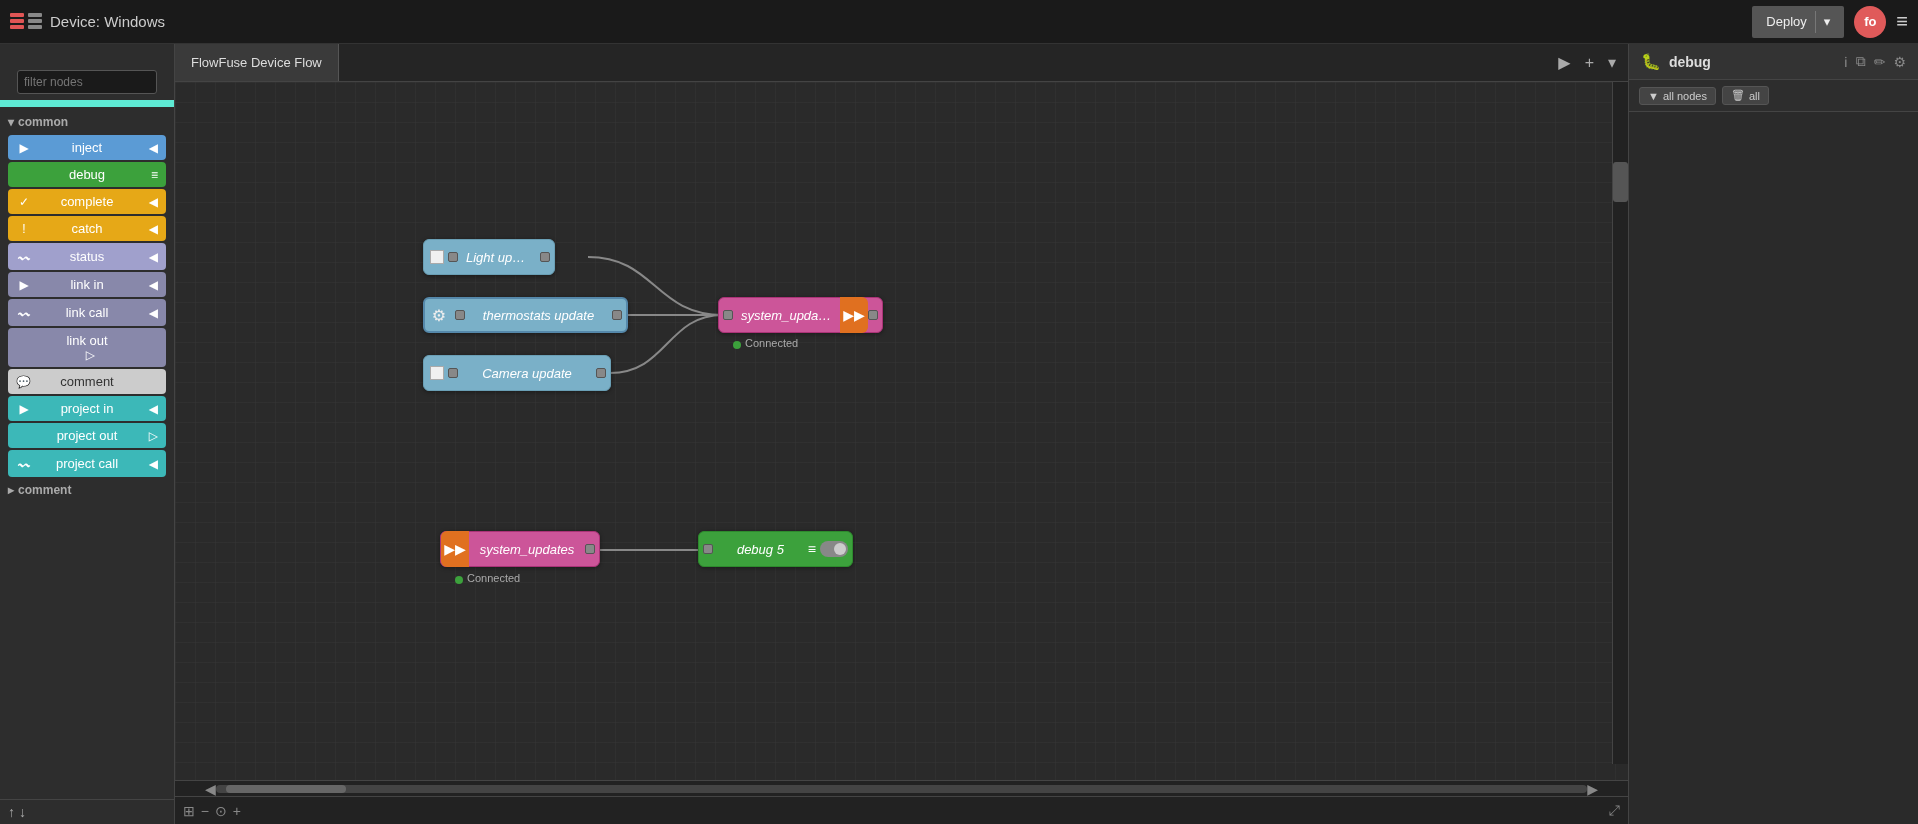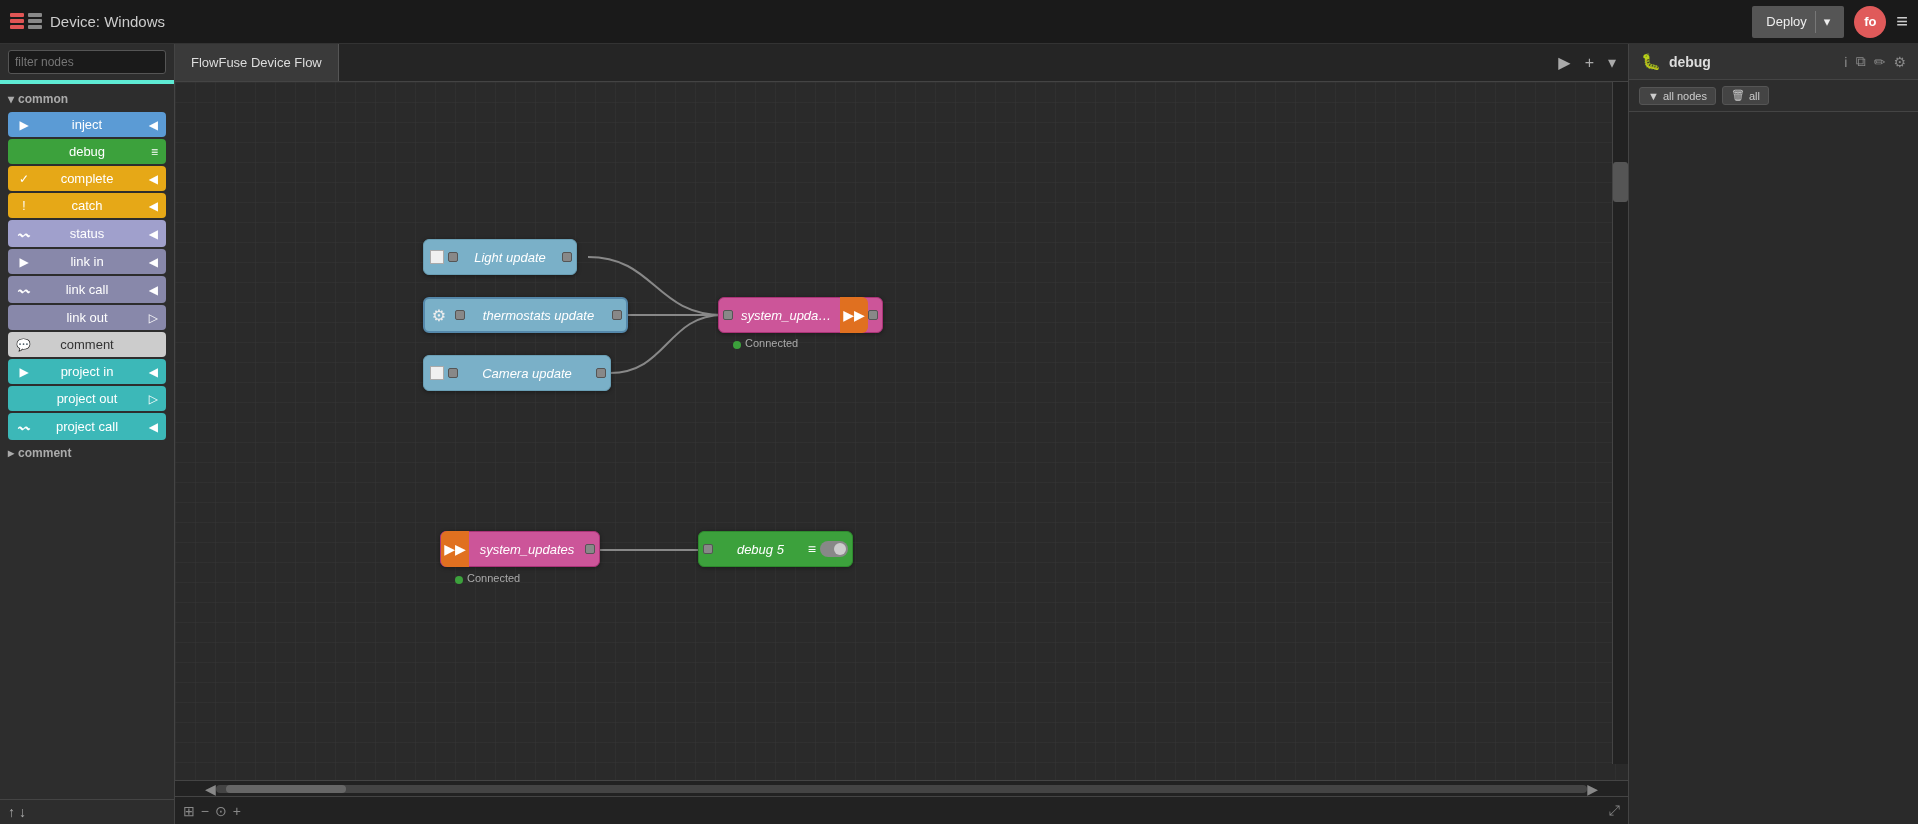--- a/index.html
+++ b/index.html
@@ -47,22 +47,23 @@
     #sidebar {
       width: 175px;
       background: #2d2d2d;
       border-right: 1px solid #444;
       display: flex;
       flex-direction: column;
       overflow: hidden;
       flex-shrink: 0;
     }
     #sidebar-filter {
-      padding: 6px 8px;
-      border-bottom: 4px solid #5eead4;
+      padding: 6px 17px;
+      border-bottom: 7px solid #5eead4;
+      margin-top: 20px;
     }
     #sidebar-filter input {
       width: 100%;
       background: #1a1a1a;
       border: 1px solid #555;
       border-radius: 3px;
       color: #ccc;
       padding: 4px 6px;
       font-size: 12px;
     }
@@ -92,21 +93,21 @@
     .node-btn .node-icon-left { width: 16px; font-size: 12px; }
     .node-btn .node-icon-right { width: 16px; font-size: 12px; text-align: right; }
 
     .btn-inject { background: #5b9bd5; }
     .btn-debug { background: #3ca13c; }
     .btn-complete { background: #e6a817; }
     .btn-catch { background: #e6a817; }
     .btn-status { background: #a0a0cc; }
     .btn-linkin { background: #8888aa; }
     .btn-linkcall { background: #8888aa; }
-    .btn-linkout { background: #8888aa; }
+    .btn-linkout { background: #8888aa; flex-direction: column; }
     .btn-comment { background: #ccc; color: #333; }
     .btn-projectin { background: #3cb8b8; }
     .btn-projectout { background: #3cb8b8; }
     .btn-projectcall { background: #3cb8b8; }
 
     #sidebar-bottom {
       border-top: 1px solid #444;
       display: flex; align-items: center; justify-content: space-between;
       padding: 4px 8px;
     }
@@ -200,21 +201,21 @@
       font-size: 14px; flex-shrink: 0;
     }
     .node-icon-box-left {
       width: 28px; height: 36px;
       border-radius: 6px 0 0 6px;
       display: flex; align-items: center; justify-content: center;
       font-size: 14px; flex-shrink: 0;
     }
 
     
-    #node-light { left: 248px; top: 157px; width: 154px; background: #7ab0c8; color: #fff; border: 1px solid #6a9fb5; }
+    #node-light { left: 248px; top: 157px; width: 132px; background: #7ab0c8; color: #fff; border: 1px solid #6a9fb5; }
     
     #node-thermo { left: 248px; top: 215px; width: 205px; background: #7ab0c8; color: #fff; border: 2px solid #5588aa; }
     
     #node-camera { left: 248px; top: 273px; width: 188px; background: #7ab0c8; color: #fff; border: 1px solid #6a9fb5; }
     
     #node-system1 { left: 543px; top: 215px; width: 165px; background: #cc5599; color: #fff; border: 1px solid #aa3377; }
     #node-system1 .node-icon-box { background: #e07020; }
     
     #node-debug1 { left: 523px; top: 449px; width: 155px; background: #3ca13c; color: #fff; border: 1px solid #2d8a2d; }
     

